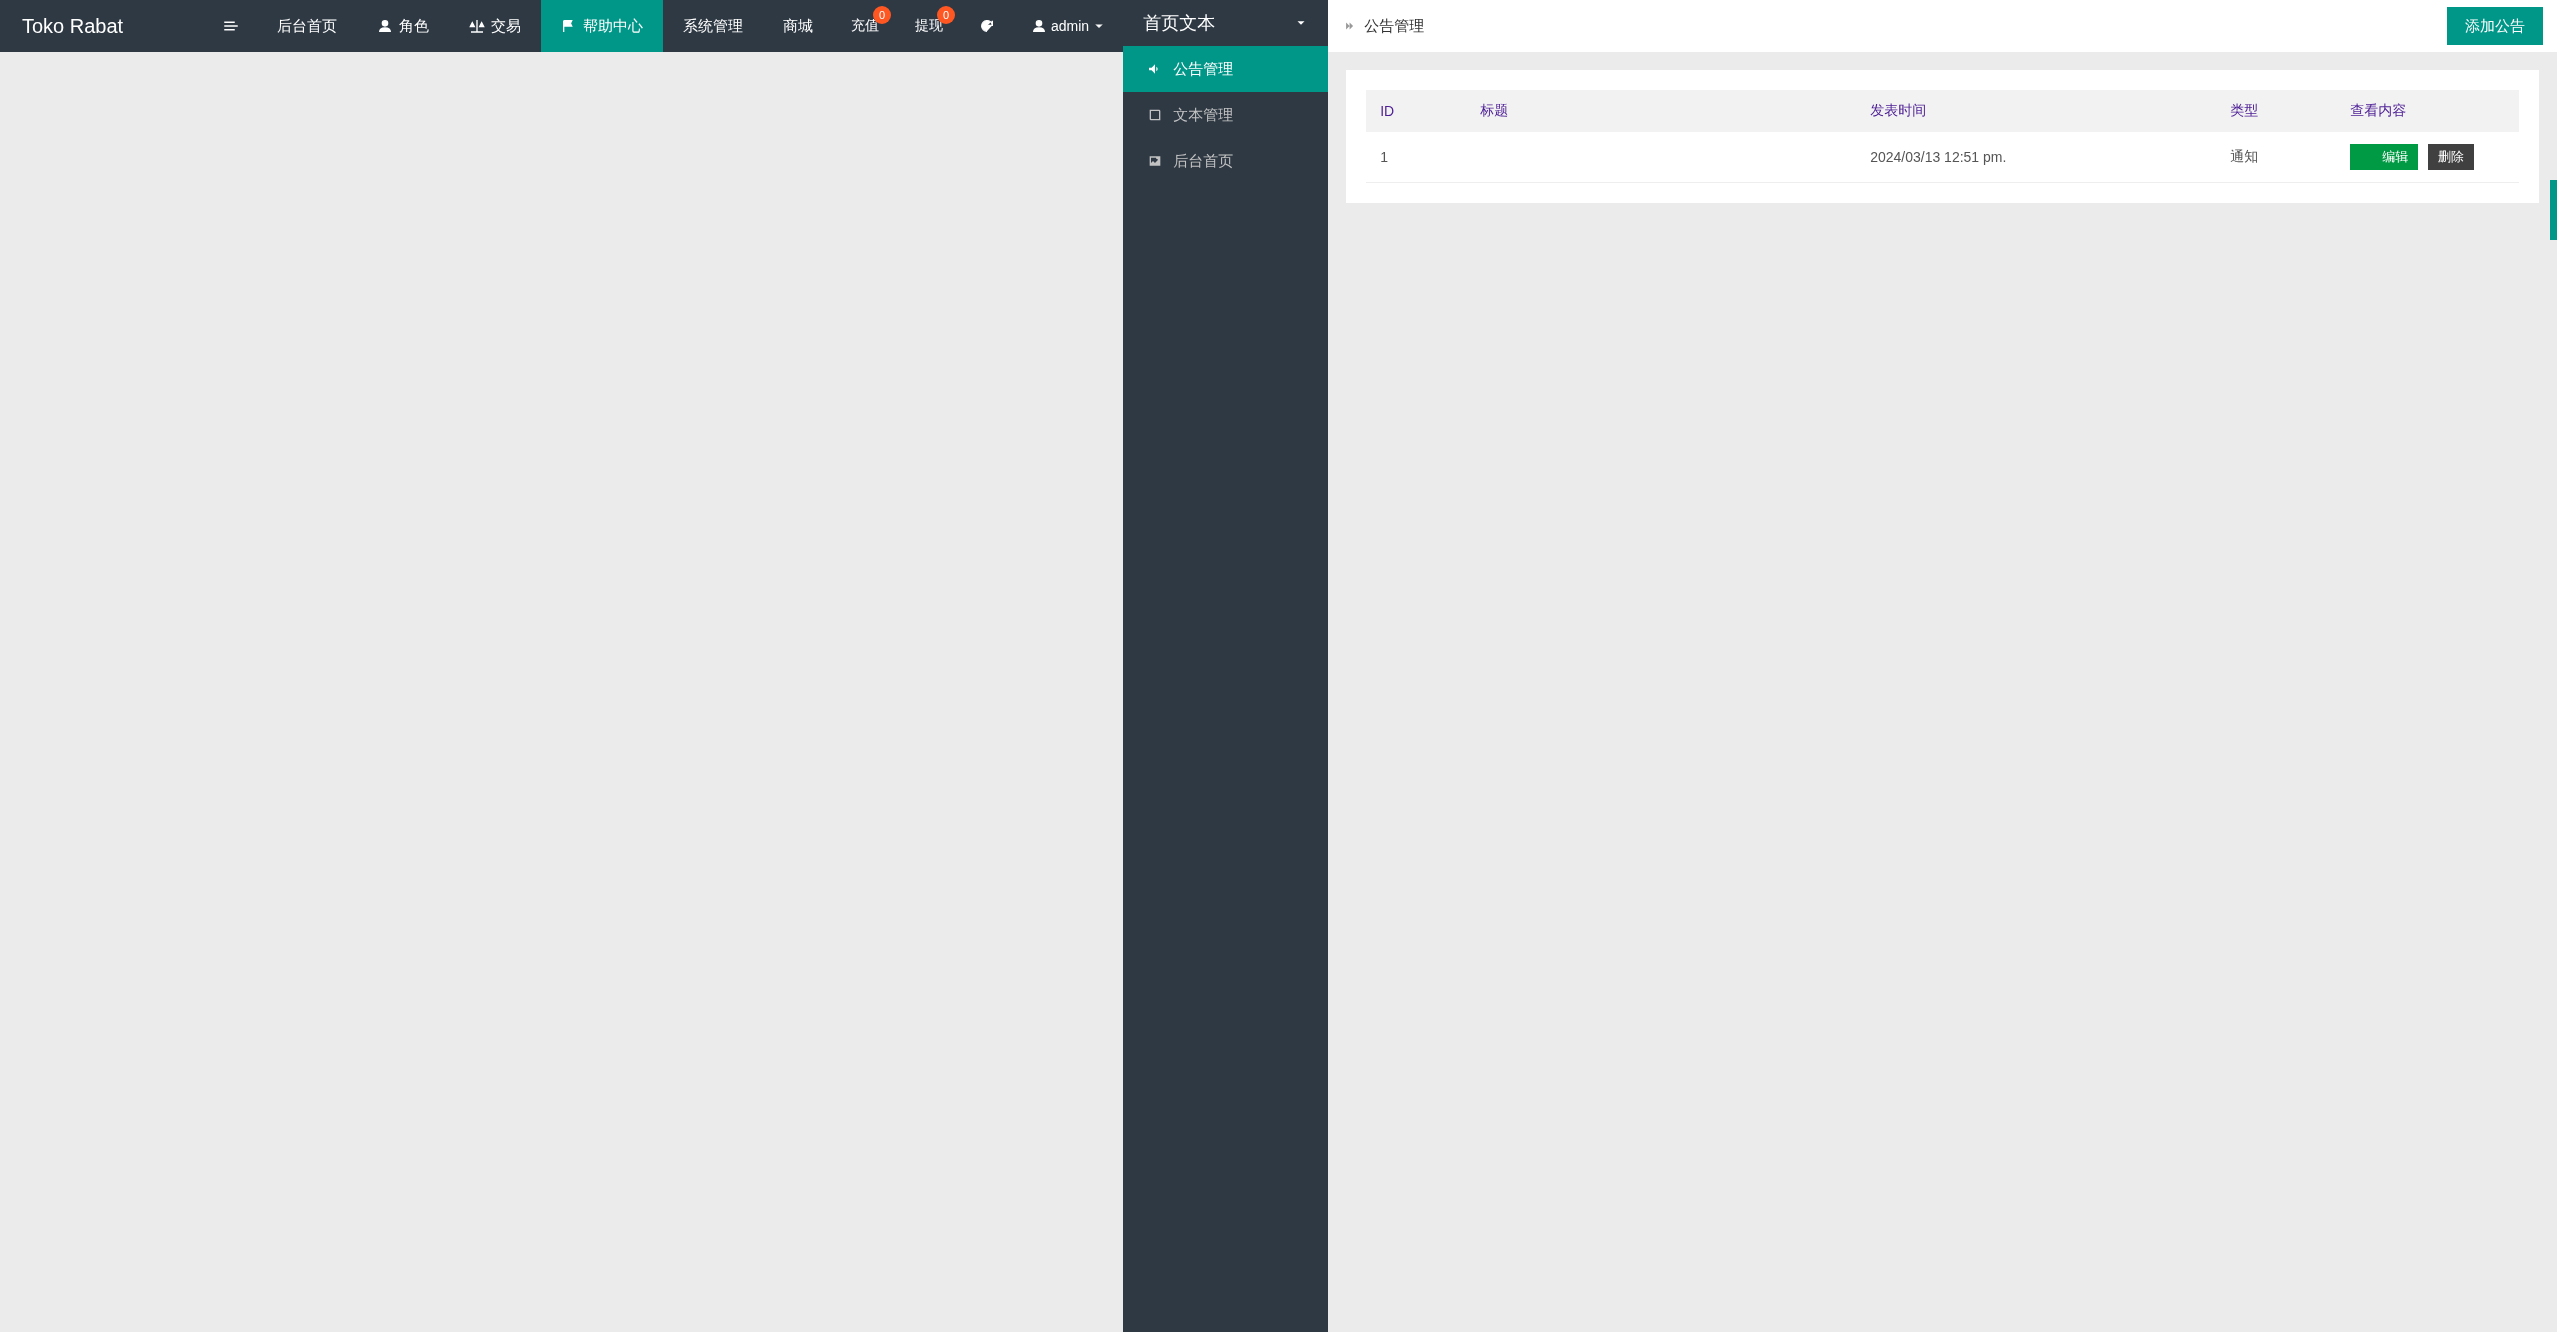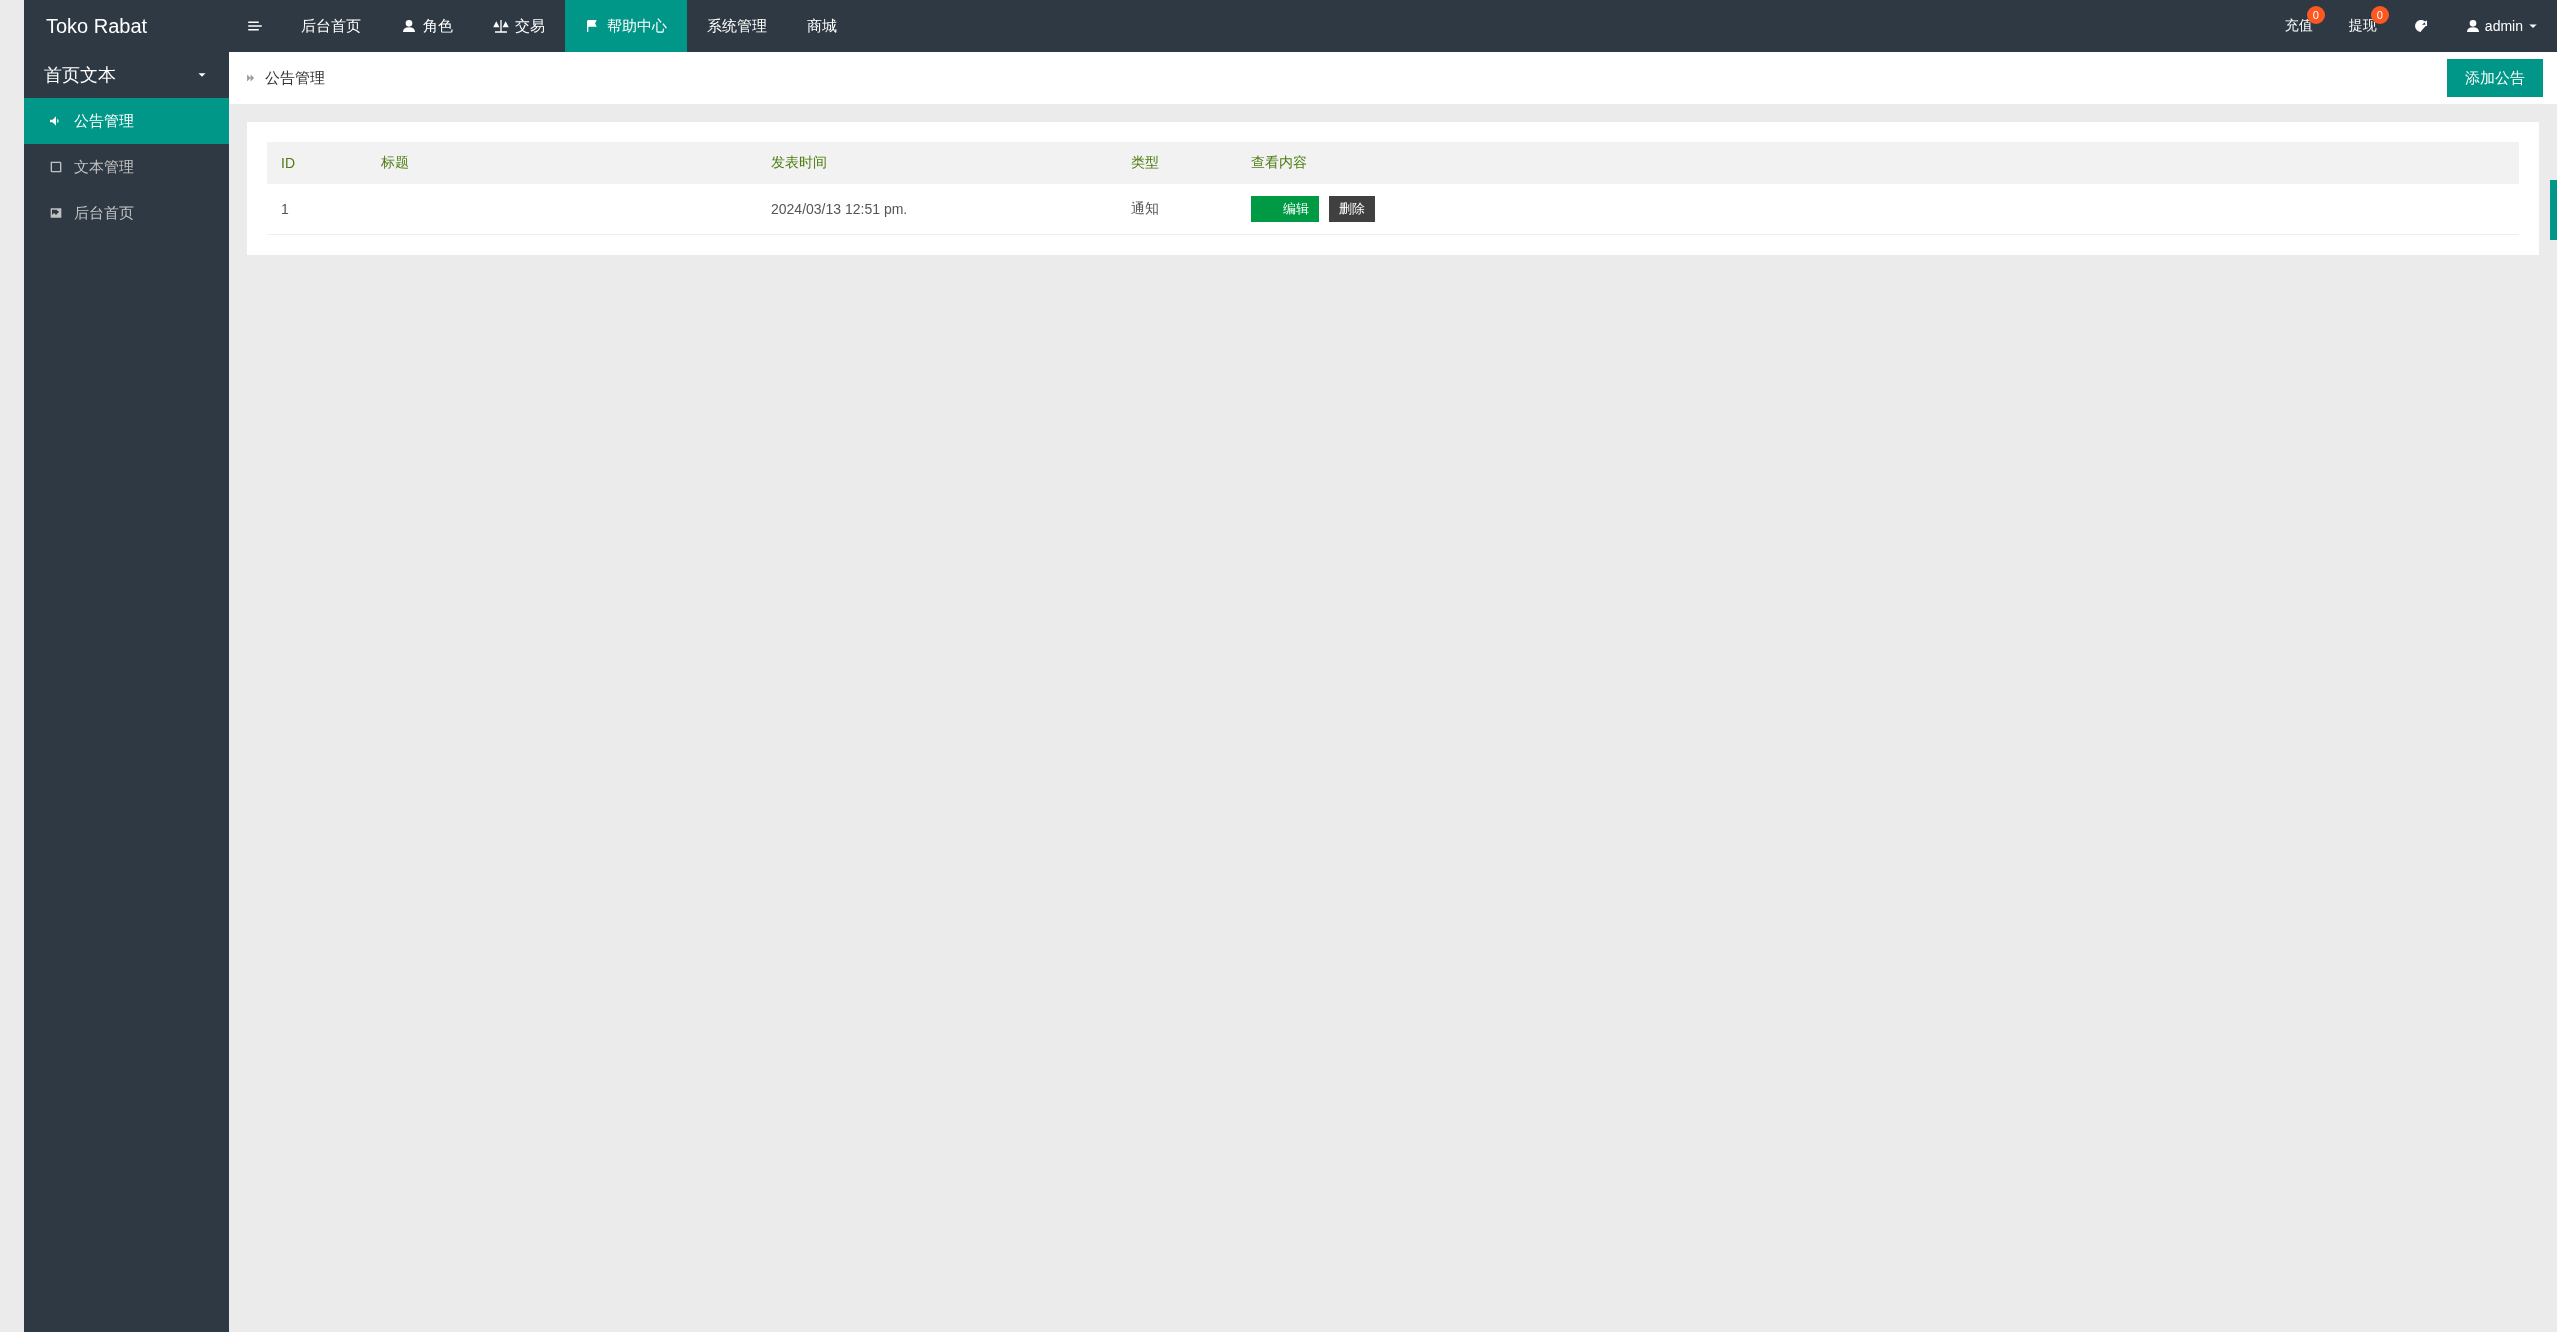--- a/index.html
+++ b/index.html
@@ -3,21 +3,21 @@
 <meta charset="utf-8">
 <style>
 * { margin: 0; padding: 0; box-sizing: border-box; }
 body {
   font-family: "Microsoft YaHei", Arial, sans-serif;
   font-size: 14px;
   background: #ebebeb;
   color: #333;
   overflow: hidden;
 }
-.app { display: flex; flex-direction: column; height: 100vh; margin-left: 24px; }
+.app { display: flex; height: 100vh; }
 
 
 .topbar {
   height: 52px;
   background: #2f3944;
   display: flex;
   align-items: stretch;
   color: #fff;
   flex-shrink: 0;
 }
@@ -137,21 +137,21 @@
 .card {
   background: #fff;
   padding: 20px;
 }
 .table { width: 100%; border-collapse: collapse; }
 .table thead th {
   background: #f2f2f2;
   text-align: left;
   font-weight: normal;
   padding: 12px 14px;
-  color: #4d7c0f;
+  color: #4c1d95;
   font-size: 14px;
 }
 .table tbody td {
   padding: 12px 14px;
   border-bottom: 1px solid #eee;
   color: #555;
   font-size: 14px;
 }
 .btn-sm {
   display: inline-flex;

